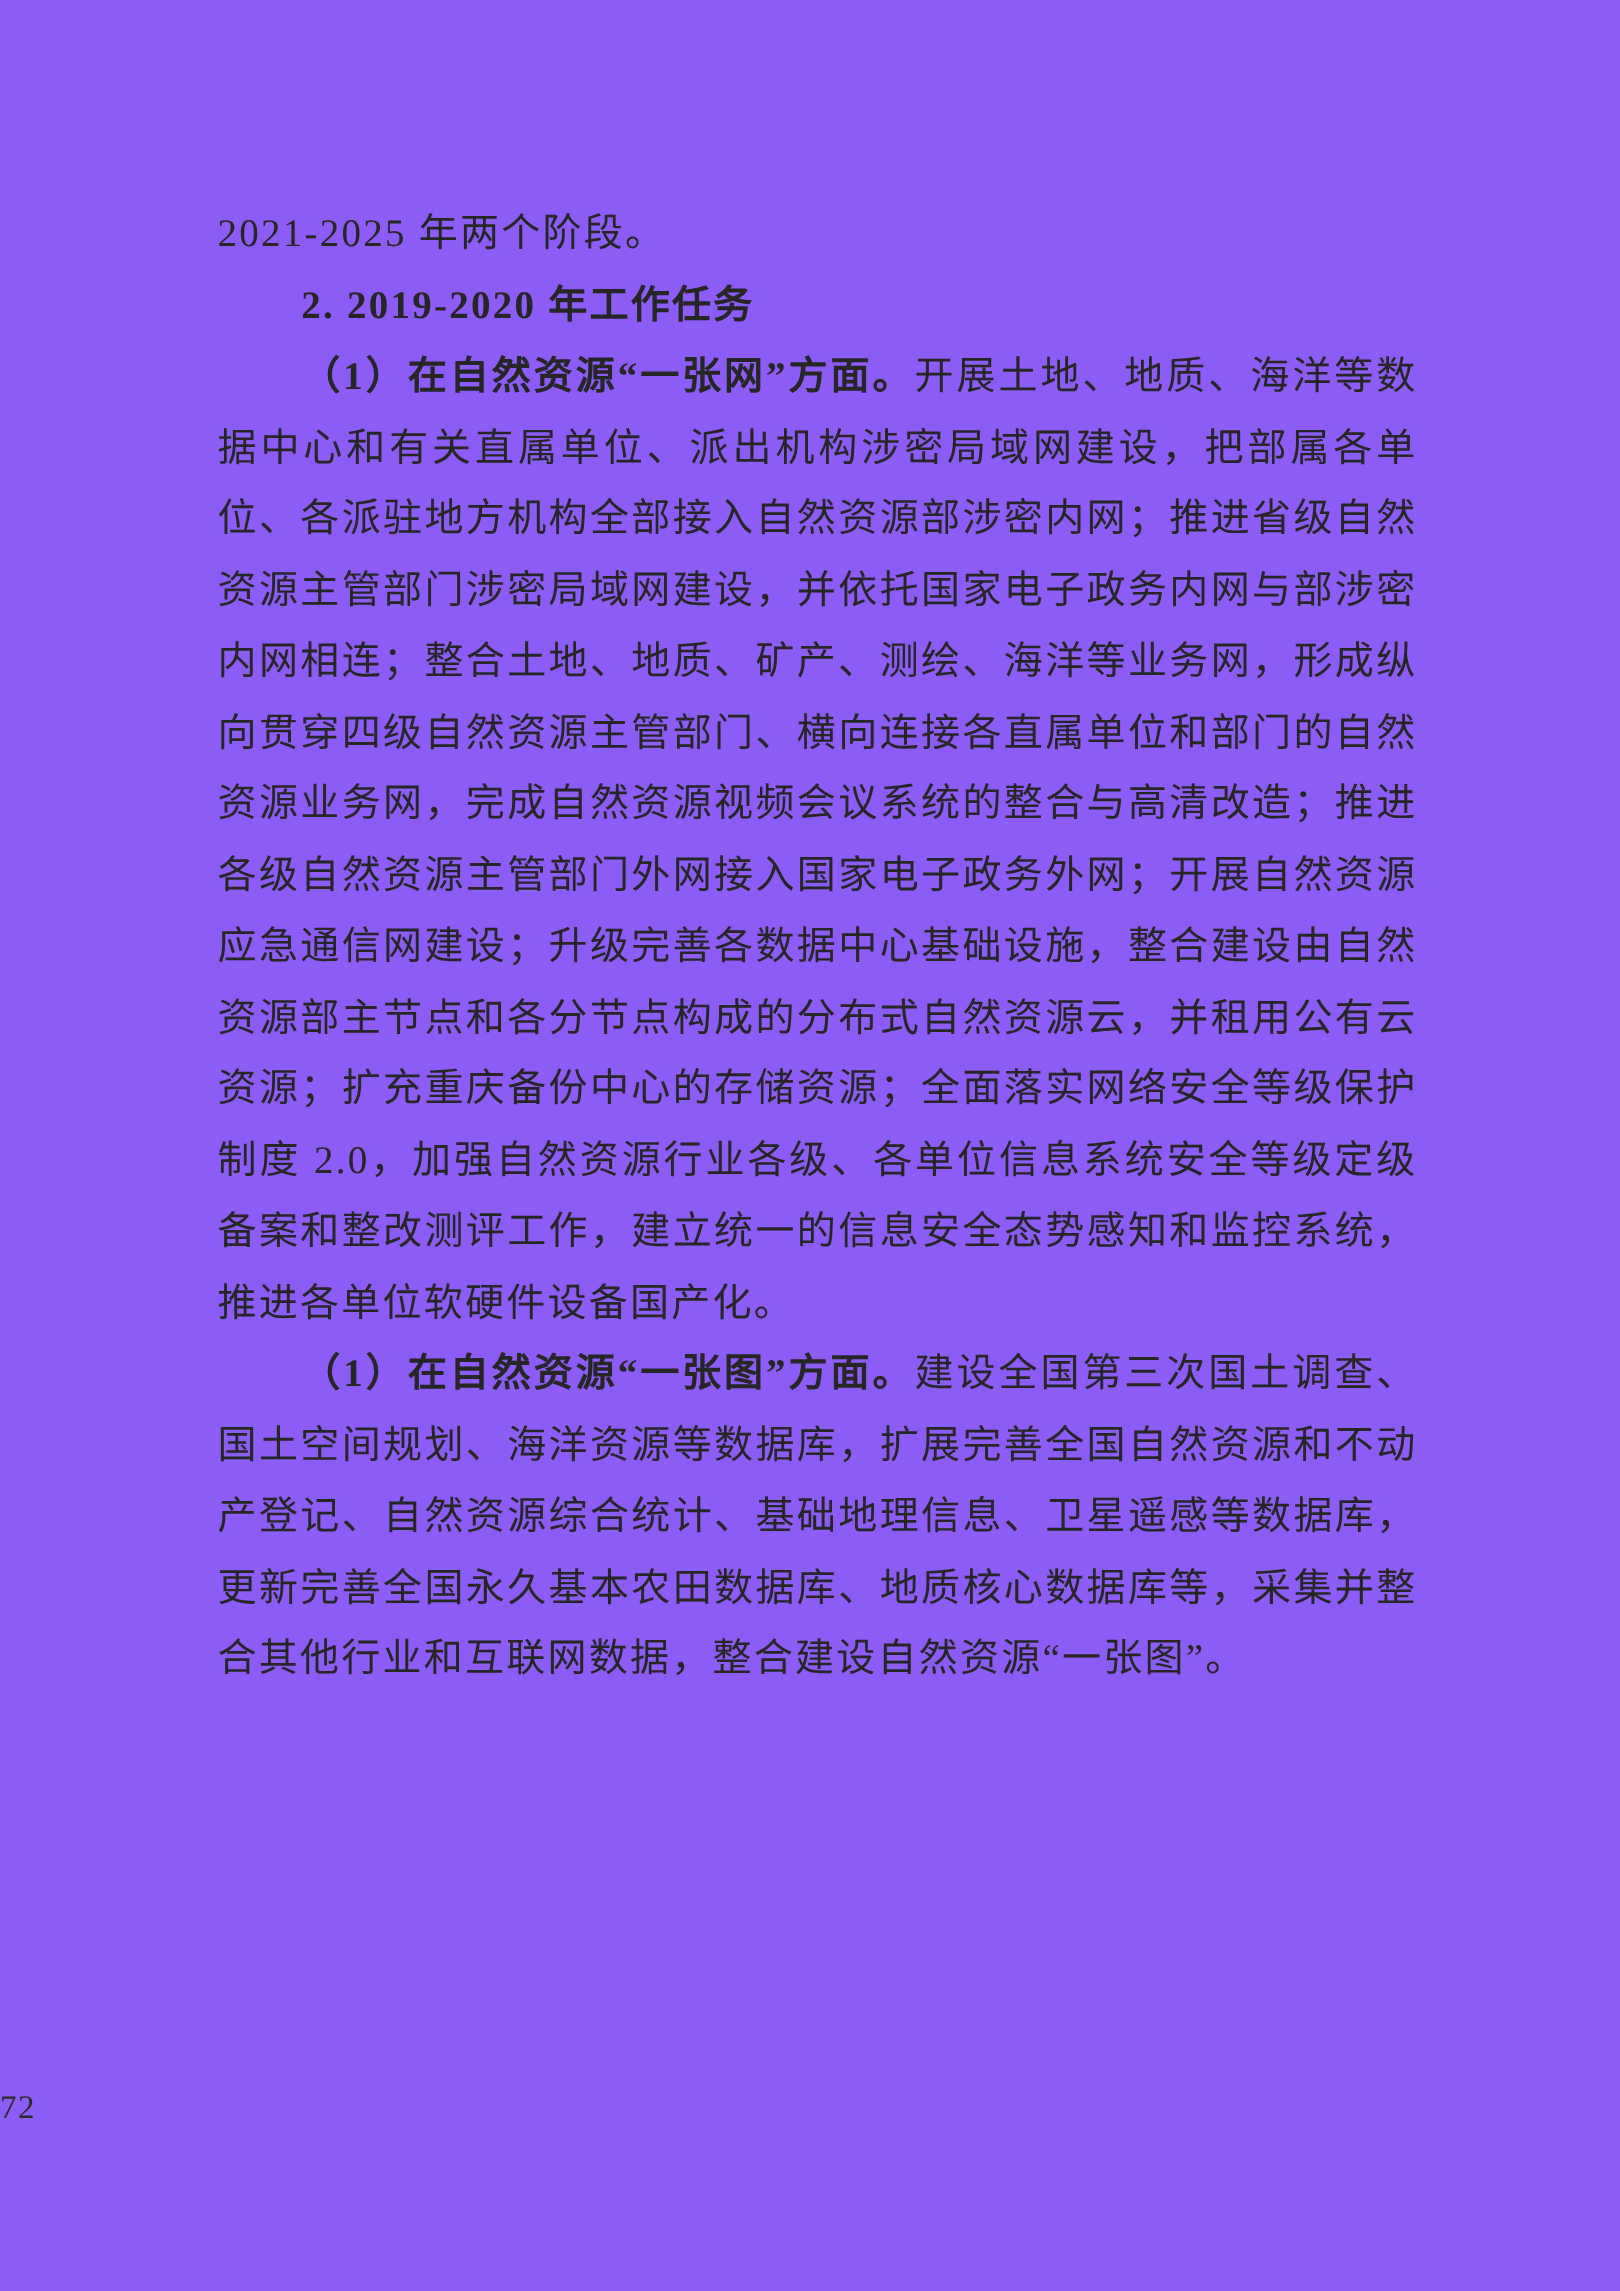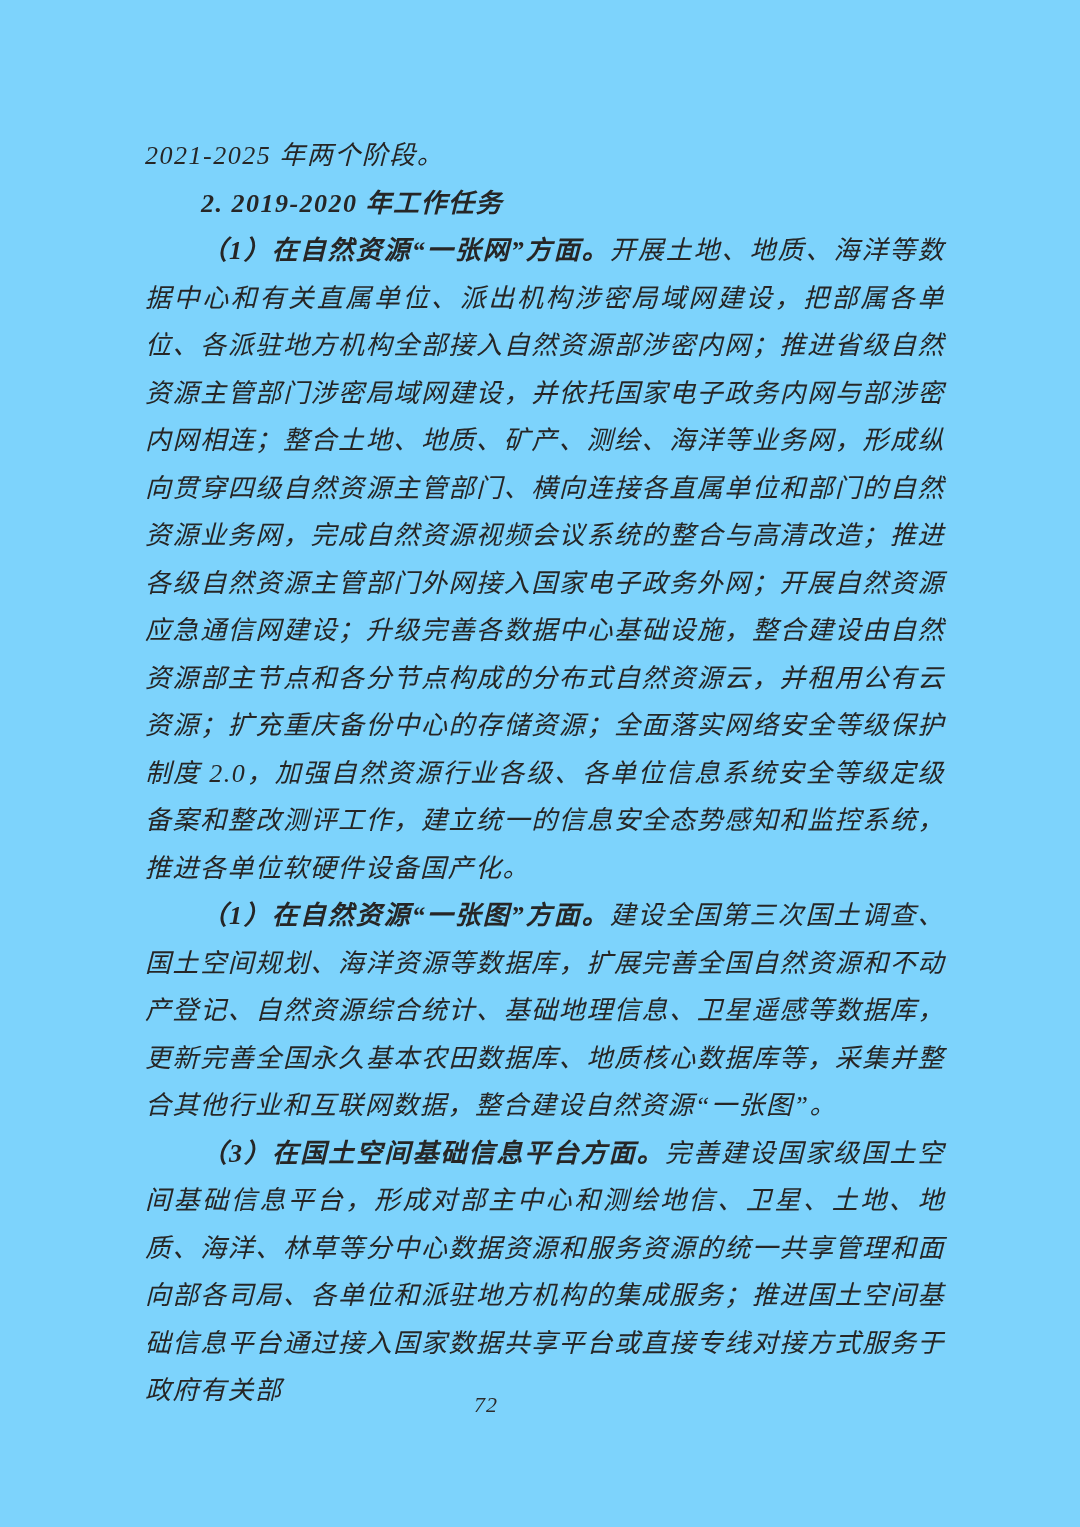--- a/index.html
+++ b/index.html
@@ -11,22 +11,21 @@
     width: 1080px;
     height: 1527px;
     position: relative;
     font-family: "Liberation Serif", "DejaVu Serif", serif;
     color: #262626;
     overflow: hidden;
   }
   .page {
     position: absolute;
     inset: 0;
-    background: #7dd3fc;
-    font-style: italic;
+    background: #8b5cf6;
   }
   .content {
     position: absolute;
     top: 132px;
     left: 145px;
     width: 800px;
   }
   .para {
     margin: 0;
     font-size: 26px;
@@ -41,21 +40,21 @@
   }
   .bold-lead {
     font-weight: 700;
     margin-top: 45px;
   }
   .page-footer {
     position: absolute;
     top: 1392px;
     left: 0;
     width: 972px;
-    text-align: center;
+    text-align: left;
   }
   .page-number {
     font-size: 22px;
     letter-spacing: 1px;
     color: #2b2b2b;
   }
 </style>
 </head>
 <body>
 
@@ -72,23 +71,20 @@
     </p>
 
     <p class="para indented">
       <span class="bold-lead">（1）在自然资源“一张网”方面。</span><span>开展土地、地质、海洋等数据中心和有关直属单位、派出机构涉密局域网建设，把部属各单位、各派驻地方机构全部接入自然资源部涉密内网；推进省级自然资源主管部门涉密局域网建设，并依托国家电子政务内网与部涉密内网相连；整合土地、地质、矿产、测绘、海洋等业务网，形成纵向贯穿四级自然资源主管部门、横向连接各直属单位和部门的自然资源业务网，完成自然资源视频会议系统的整合与高清改造；推进各级自然资源主管部门外网接入国家电子政务外网；开展自然资源应急通信网建设；升级完善各数据中心基础设施，整合建设由自然资源部主节点和各分节点构成的分布式自然资源云，并租用公有云资源；扩充重庆备份中心的存储资源；全面落实网络安全等级保护制度 2.0，加强自然资源行业各级、各单位信息系统安全等级定级备案和整改测评工作，建立统一的信息安全态势感知和监控系统，推进各单位软硬件设备国产化。</span>
     </p>
 
     <p class="para indented">
       <span class="bold-lead">（1）在自然资源“一张图”方面。</span><span>建设全国第三次国土调查、国土空间规划、海洋资源等数据库，扩展完善全国自然资源和不动产登记、自然资源综合统计、基础地理信息、卫星遥感等数据库，更新完善全国永久基本农田数据库、地质核心数据库等，采集并整合其他行业和互联网数据，整合建设自然资源“一张图”。</span>
     </p>
 
-    <p class="para indented">
-      <span class="bold-lead">（3）在国土空间基础信息平台方面。</span><span>完善建设国家级国土空间基础信息平台，形成对部主中心和测绘地信、卫星、土地、地质、海洋、林草等分中心数据资源和服务资源的统一共享管理和面向部各司局、各单位和派驻地方机构的集成服务；推进国土空间基础信息平台通过接入国家数据共享平台或直接专线对接方式服务于政府有关部</span>
-    </p>
 
   </main>
 
   <footer class="page-footer">
     <span class="page-number">72</span>
   </footer>
 
 </div>
 
 </body></html>

